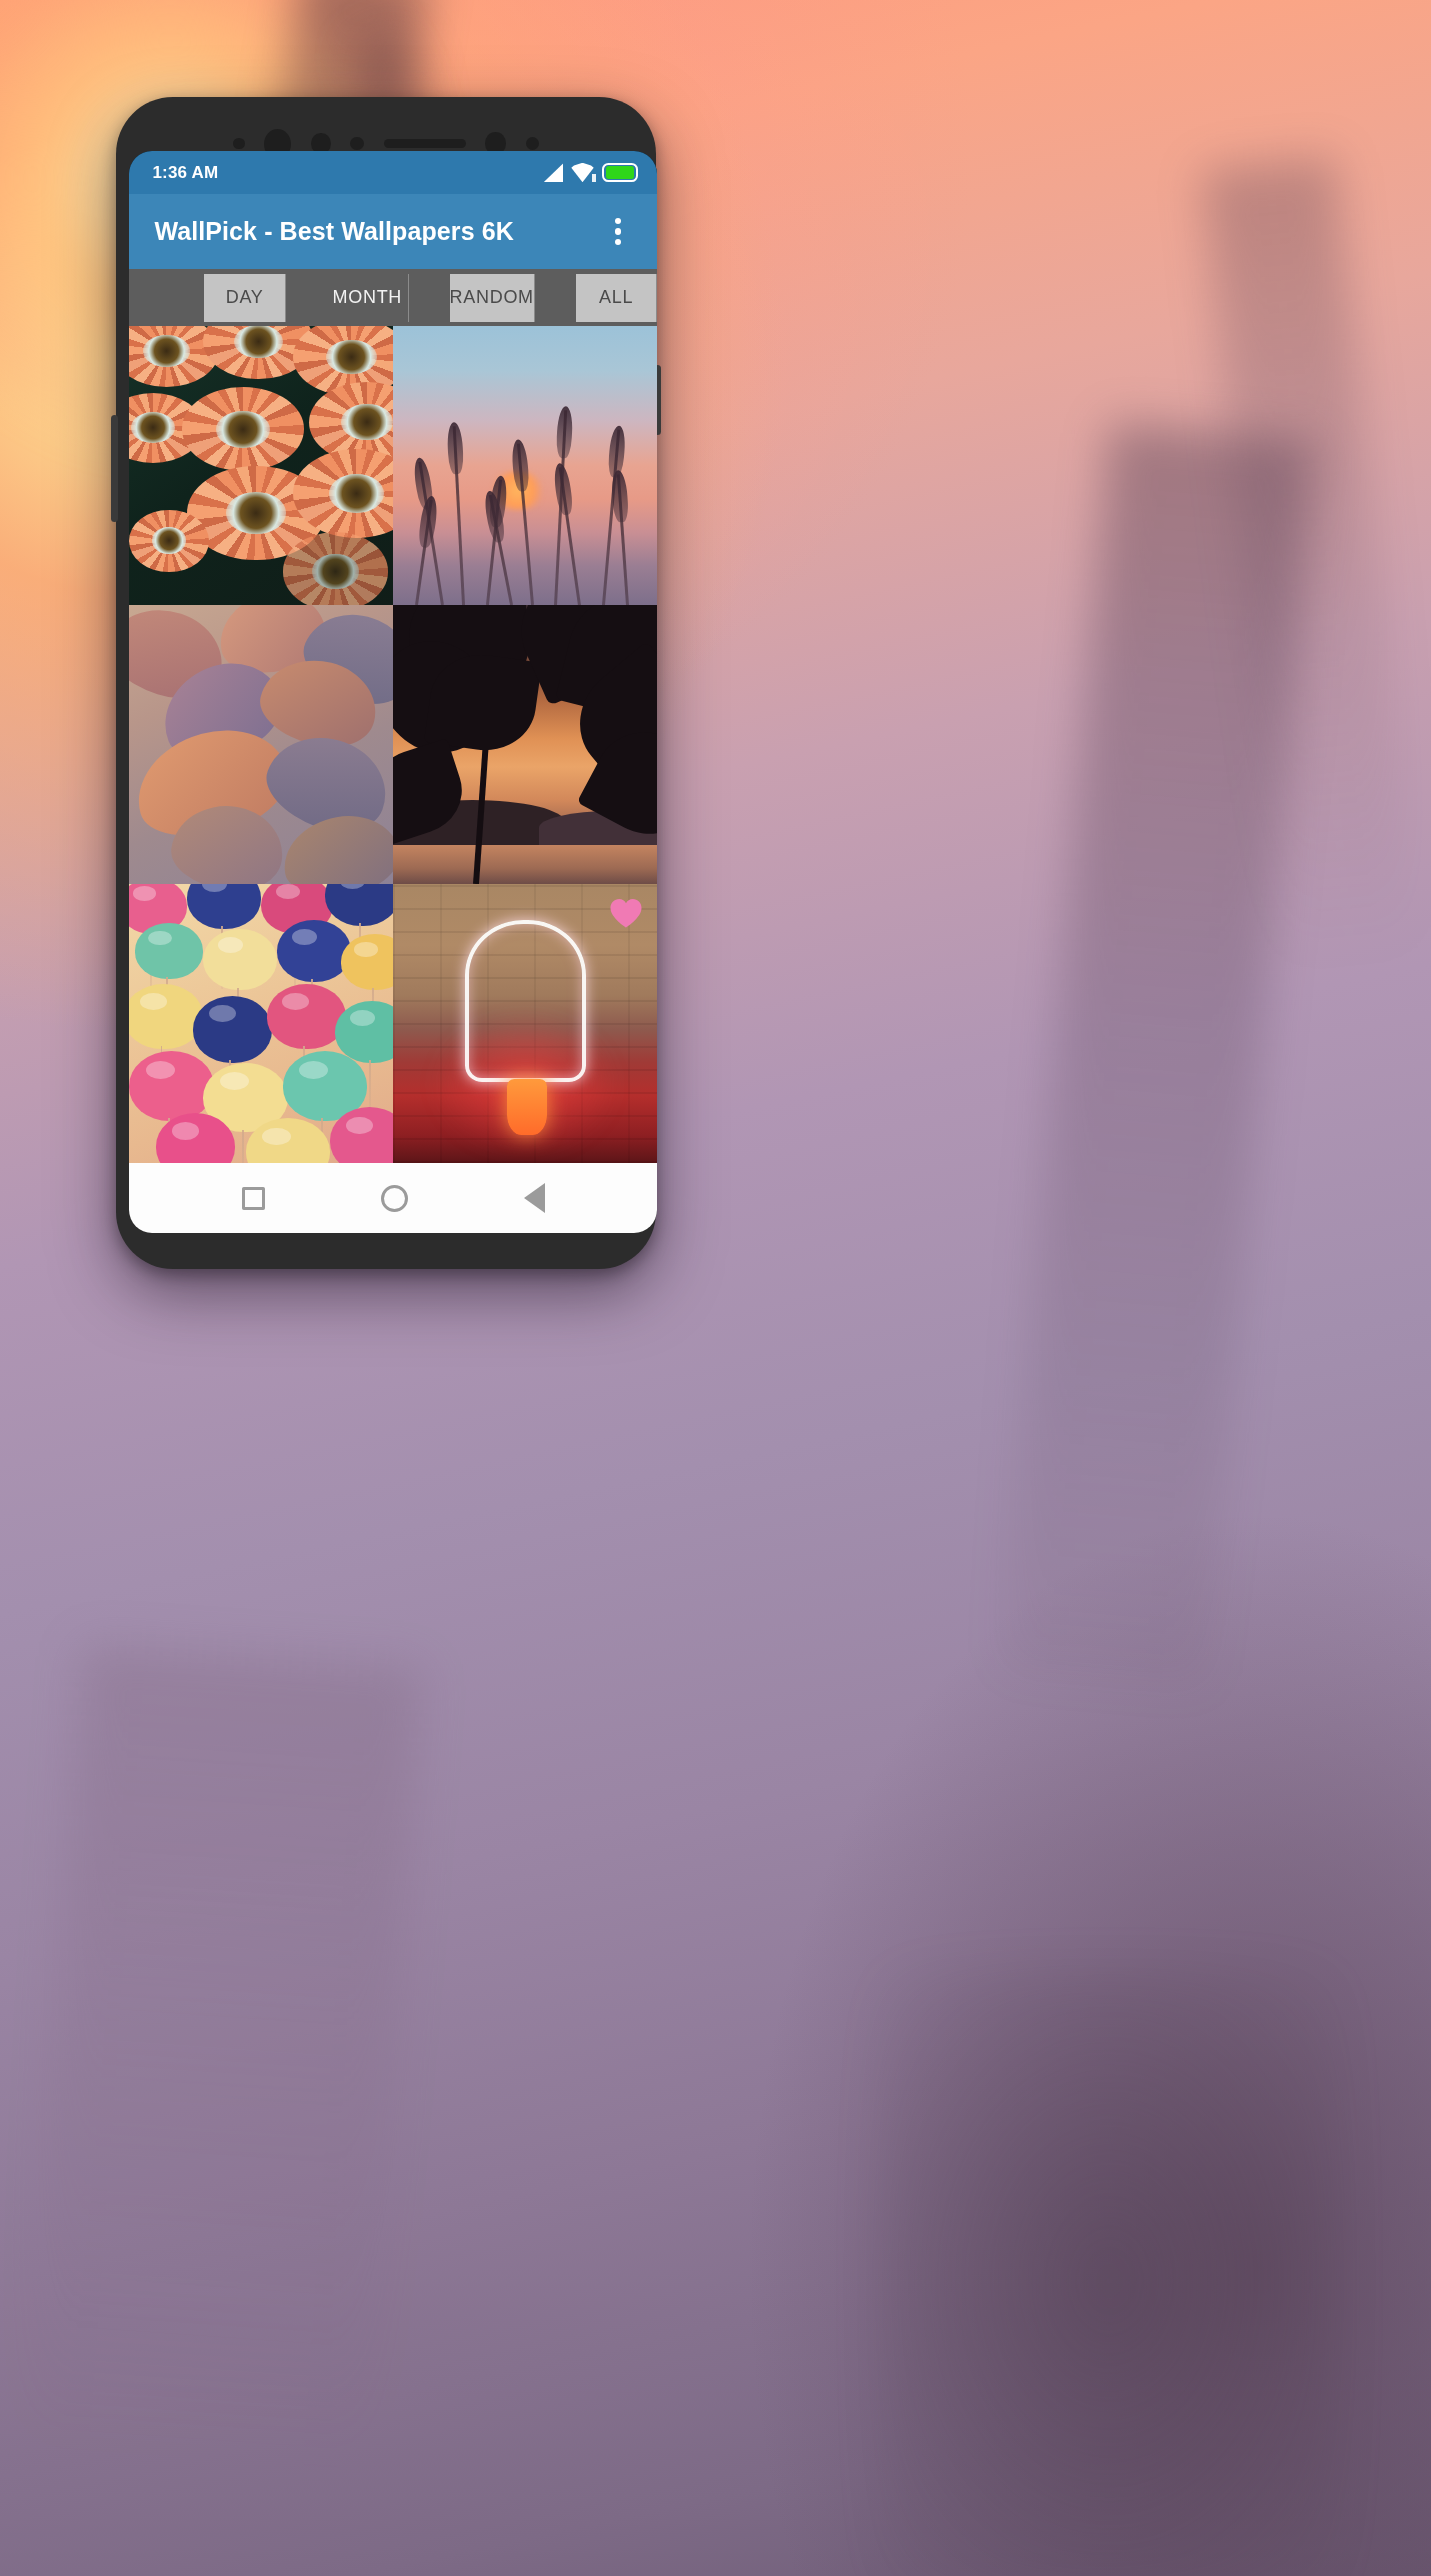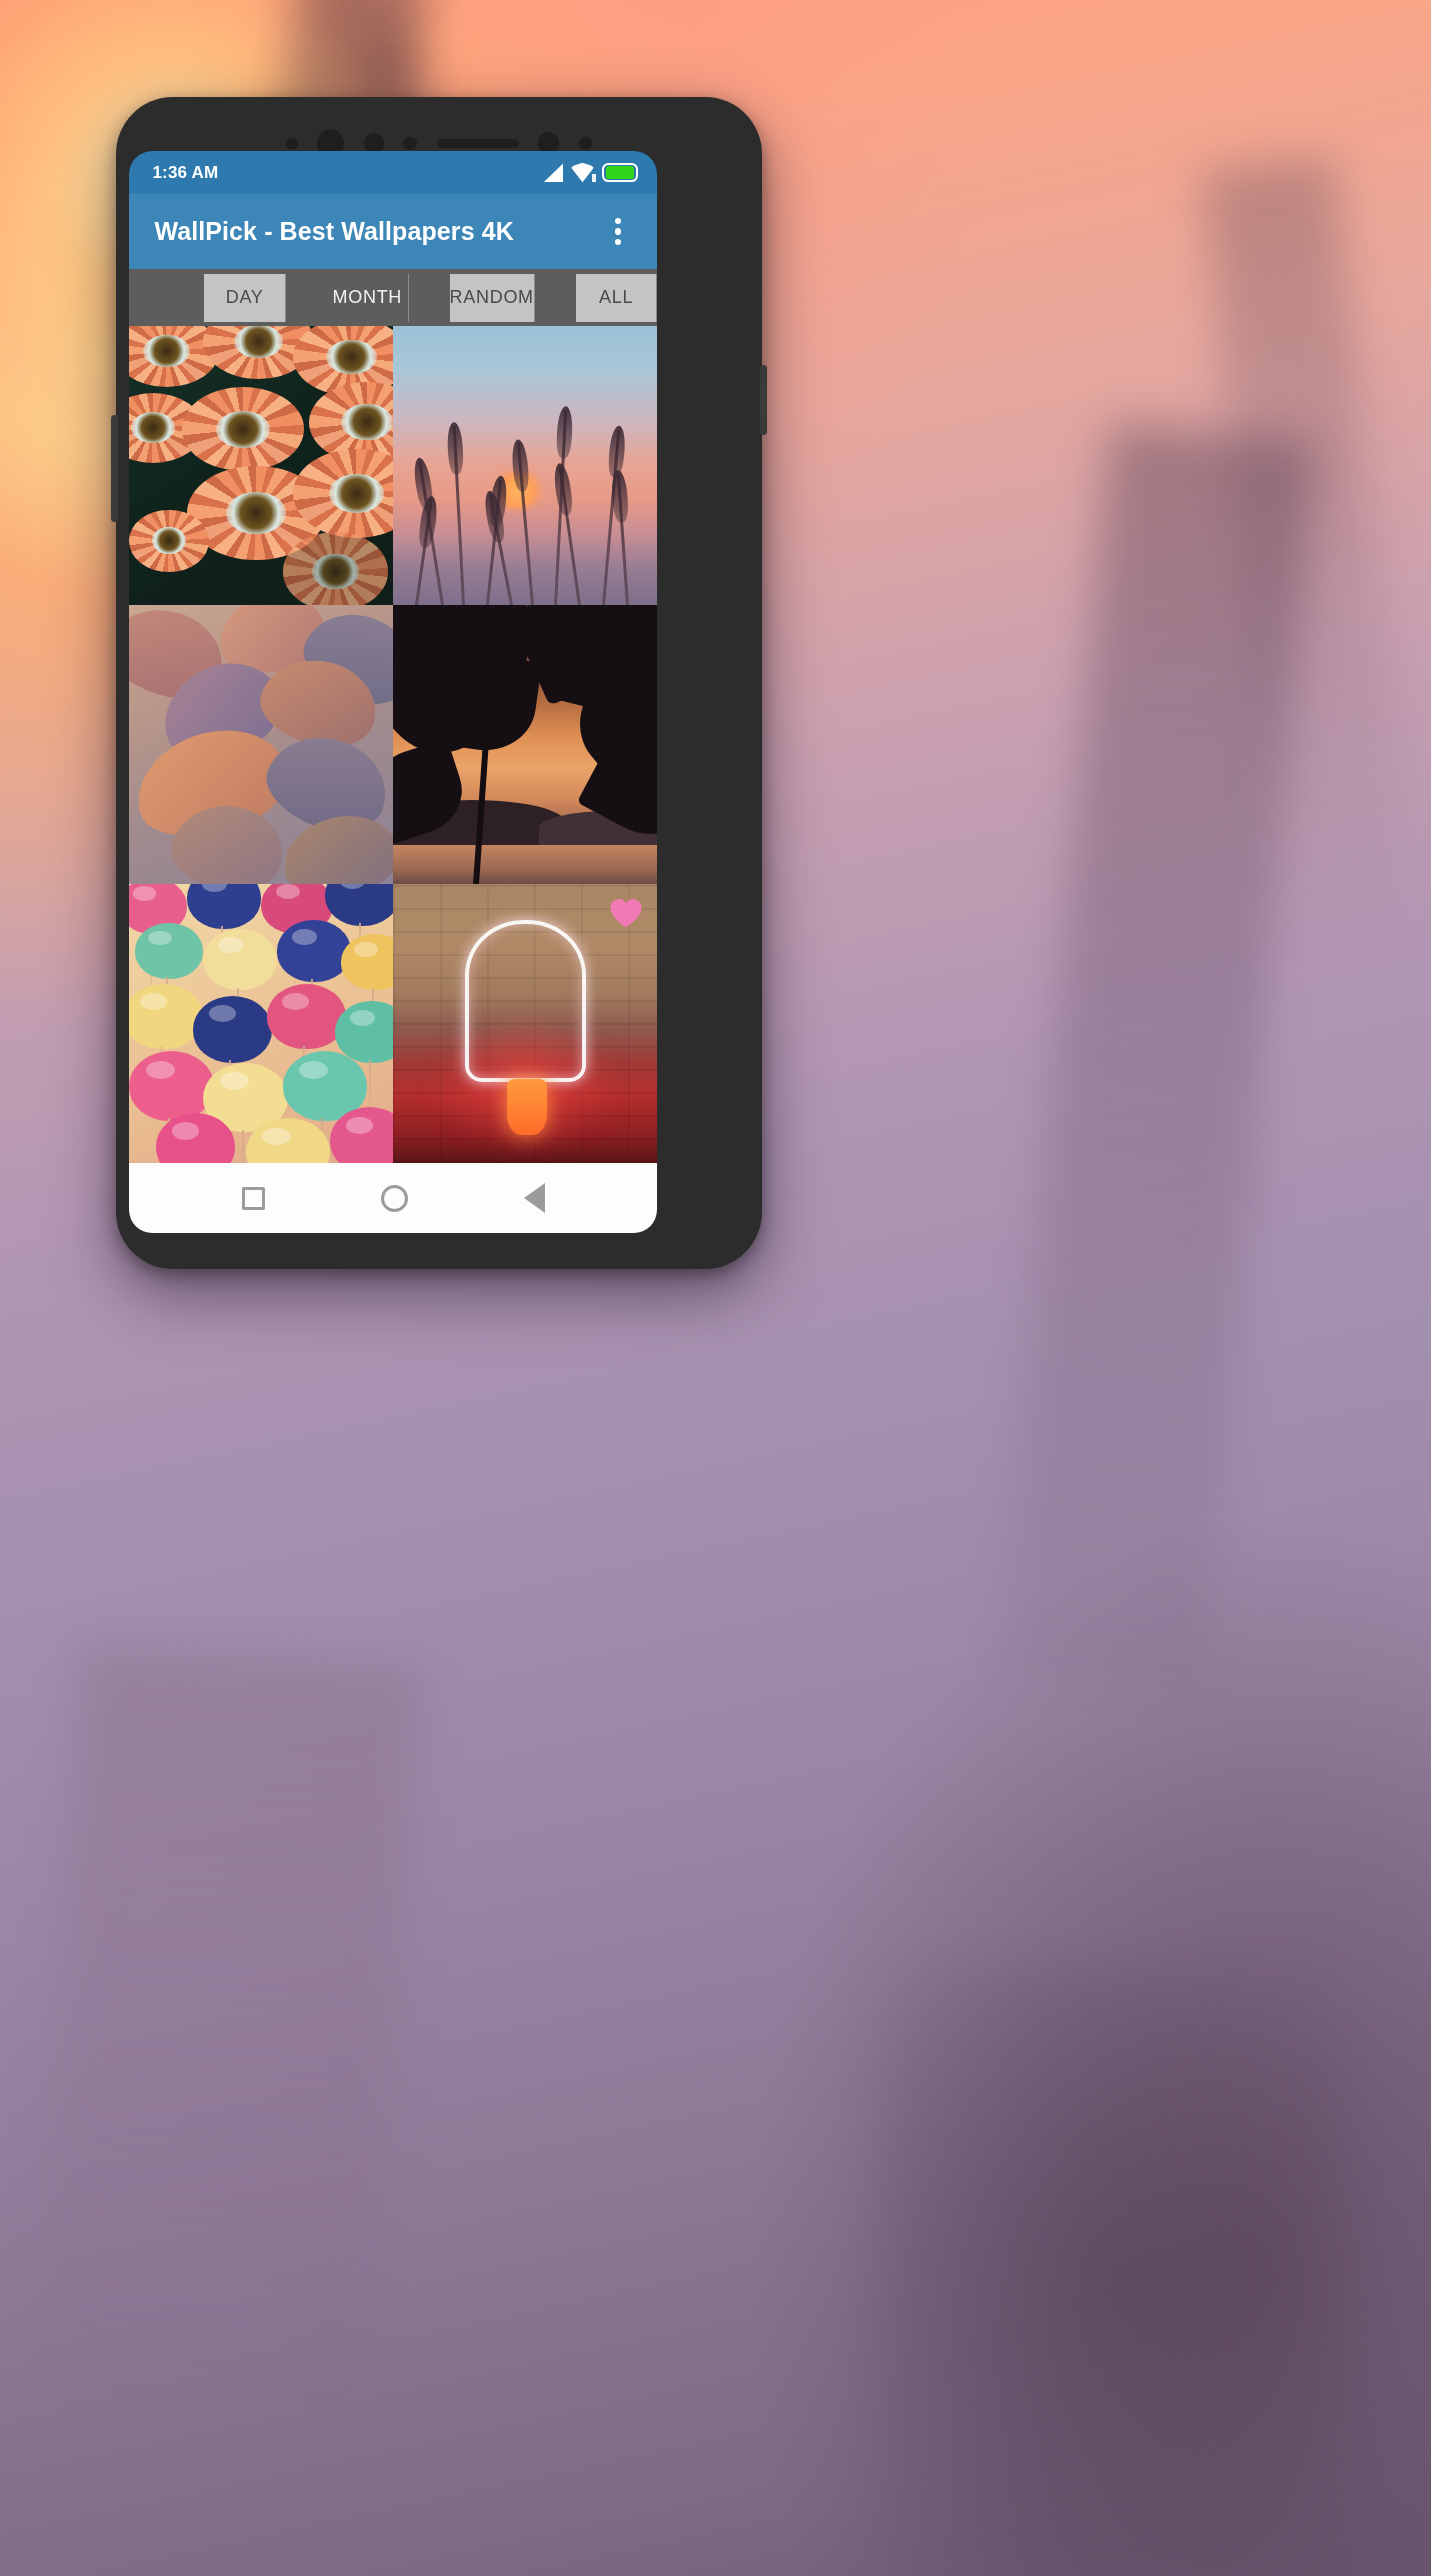--- a/index.html
+++ b/index.html
@@ -49,21 +49,21 @@
     position: absolute; left: -107px; top: -98px; width: 555px; height: 555px;
     border-radius: 50%;
     background: radial-gradient(circle, rgba(255,246,190,0.95) 0%, rgba(255,198,128,0.7) 32%, rgba(255,160,120,0.25) 58%, rgba(255,160,120,0) 75%);
     filter: blur(16px);
   }
 
   
   #phone {
     position: absolute;
     left: 116px; top: 97px;
-    width: 646px; height: 1172px;
+    width: 540px; height: 1172px;
     background: #2c2c2c;
     border-radius: 57px;
     box-shadow: 0 23px 63px rgba(30,18,35,0.55), 0 5.4px 16px rgba(0,0,0,0.35);
   }
   
   .side-btn { position: absolute; background: #3a3a3a; border-radius: 3.6px; }
   #btn-volume { left: -5.4px; top: 318px; width: 7.2px; height: 107px; }
   #btn-power-right { right: -5.4px; top: 268px; width: 7.2px; height: 70px; }
 
   
@@ -376,21 +376,21 @@
           <div class="wshape"></div>
             <div class="wbar"></div>
         </div>
         <div id="battery-icon">
           <div id="battery-fill"></div>
         </div>
       </div>
     </div>
 
     <div id="app-bar">
-      <div id="app-title">WallPick - Best Wallpapers 4K</div>
+      <div id="app-title">WallPick - Best Wallpapers 6K</div>
       <div id="overflow-menu">
         <span></span>
           <span></span>
           <span></span>
       </div>
     </div>
 
 
     <div id="filter-bar">
       <div class="spacer-left"></div>

